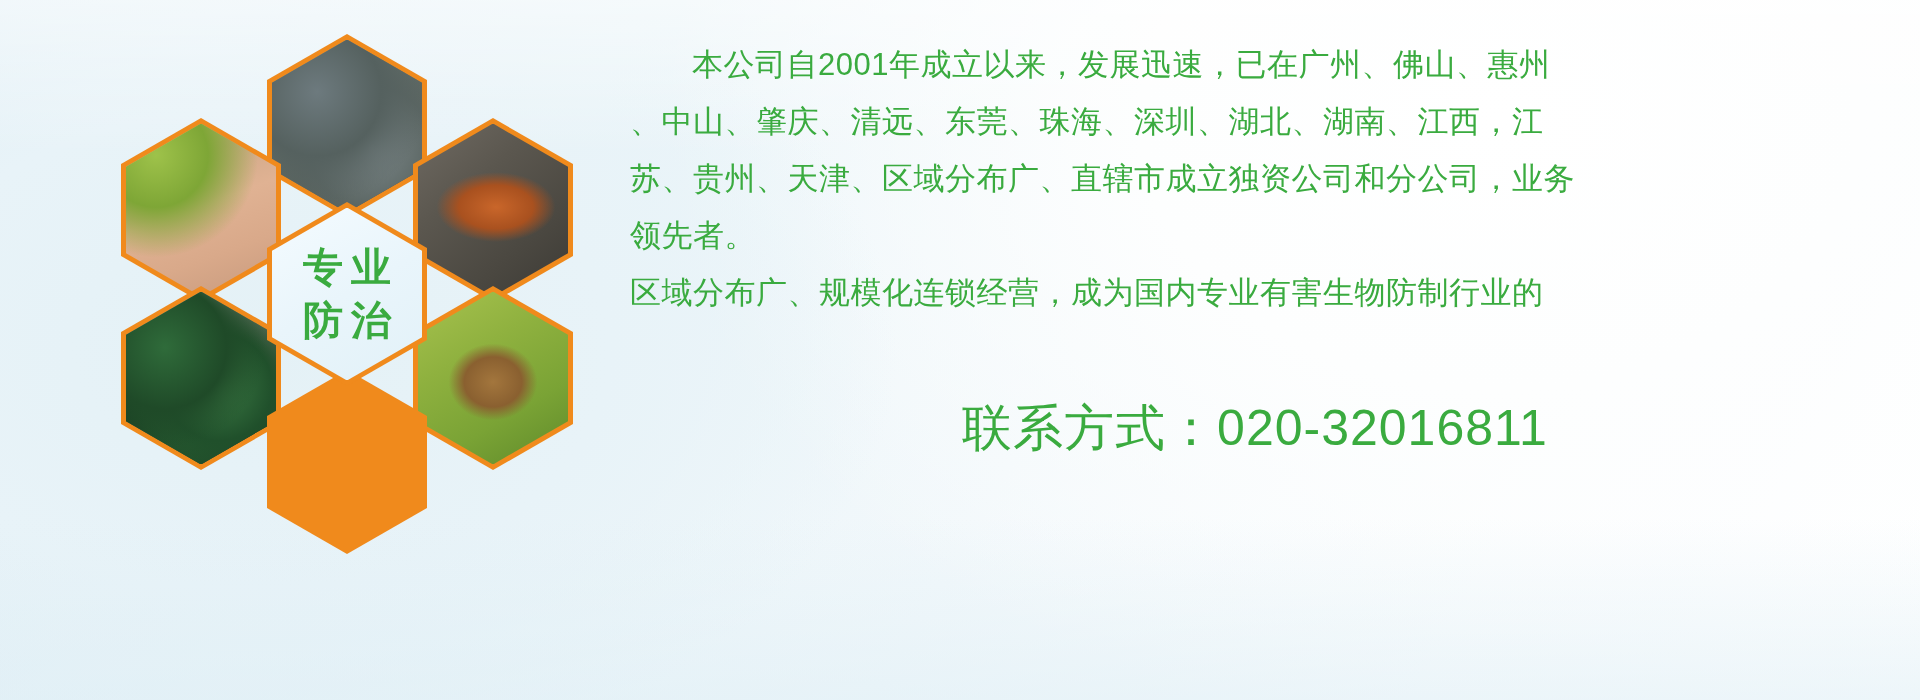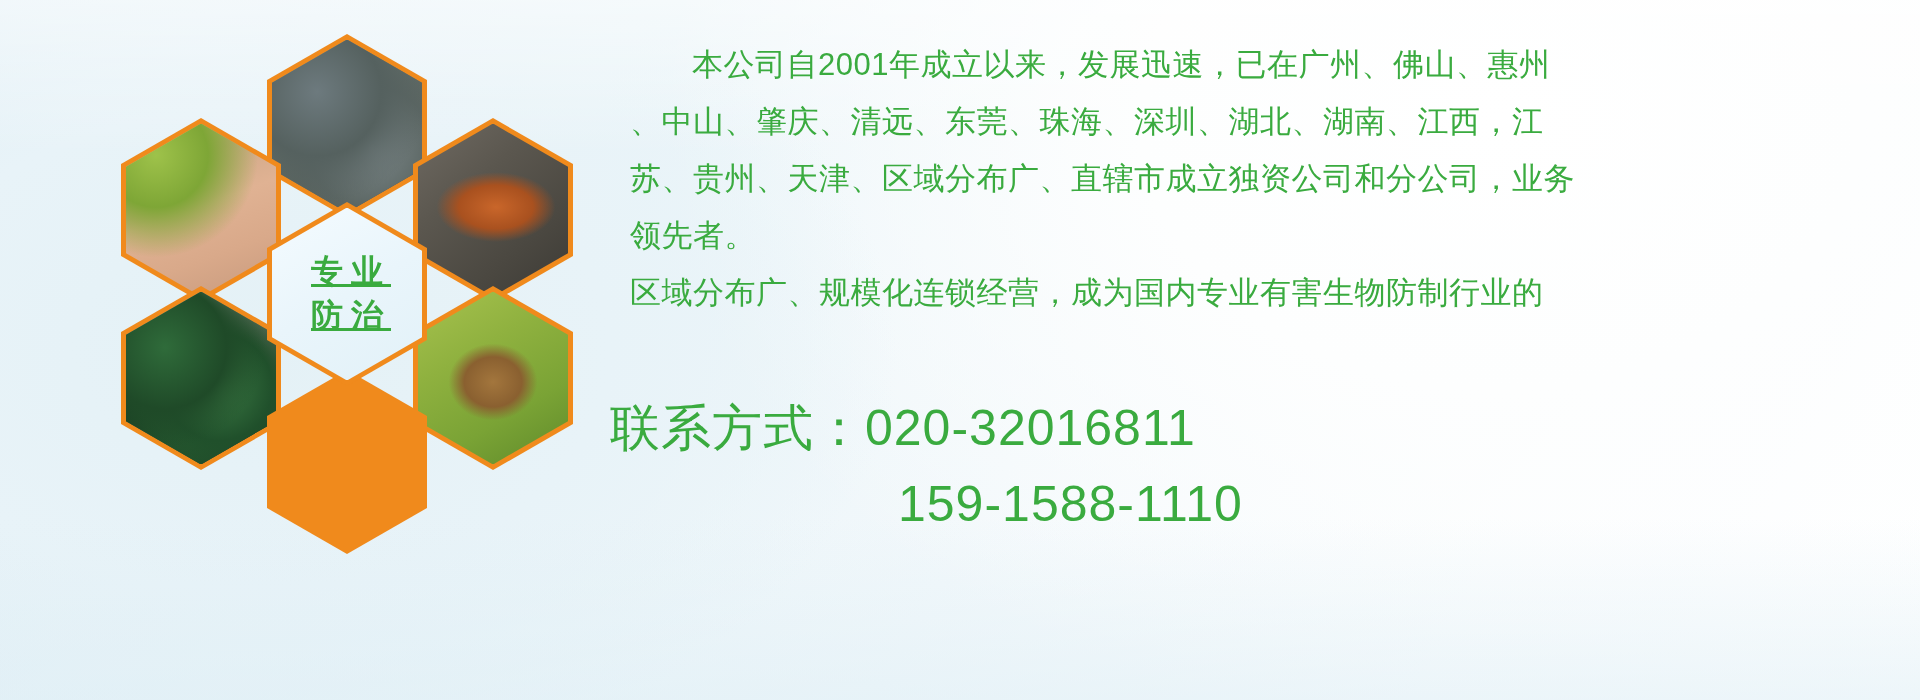--- a/index.html
+++ b/index.html
@@ -81,27 +81,26 @@
     height: 184px;
     display: flex;
     flex-direction: column;
     align-items: center;
     justify-content: center;
     gap: 8px;
   }
   .hex-center-label span {
     display: block;
     color: #3aab3f;
-    font-size: 32px;
+    font-size: 40px;
     font-weight: bold;
     letter-spacing: 8px;
     text-indent: 8px;
     line-height: 1.12;
     font-family: "Liberation Sans", "DejaVu Sans", sans-serif;
-    text-decoration: underline;
   }
 
   
   .art-mosquito {
     background:
       radial-gradient(circle at 20% 18%, #9ec24a 0%, #7ea636 28%, rgba(126,166,54,0) 55%),
       linear-gradient(160deg, #b5d05f 0%, #cfa888 24%, #e0b293 48%, #d9a98a 72%, #c79a7d 100%);
   }
   .art-rats {
     background:
@@ -164,20 +163,21 @@
     text-indent: 62px;
   }
 
   .contact {
     position: absolute;
     left: 0;
     top: 390px;
     width: 1290px;
     color: #3aab3f;
     font-family: "Liberation Sans", "DejaVu Sans", sans-serif;
+    text-align: center;
   }
   .contact .contact-line {
     display: block;
     font-size: 50px;
     line-height: 76px;
     letter-spacing: 1px;
     white-space: nowrap;
   }
   .contact .contact-line.second {
     text-indent: 288px;
@@ -243,16 +243,15 @@
     <div class="paragraph">
       <span class="line indent">本公司自2001年成立以来，发展迅速，已在广州、佛山、惠州</span>
       <span class="line">、中山、肇庆、清远、东莞、珠海、深圳、湖北、湖南、江西，江</span>
       <span class="line">苏、贵州、天津、区域分布广、直辖市成立独资公司和分公司，业务</span>
       <span class="line">领先者。</span>
       <span class="line">区域分布广、规模化连锁经营，成为国内专业有害生物防制行业的</span>
     </div>
 
     <div class="contact">
       <span class="contact-line">联系方式：020-32016811</span>
-      <span class="contact-line second">159-1588-1110</span>
     </div>
   </div>
 </div>
 
 </body></html>

